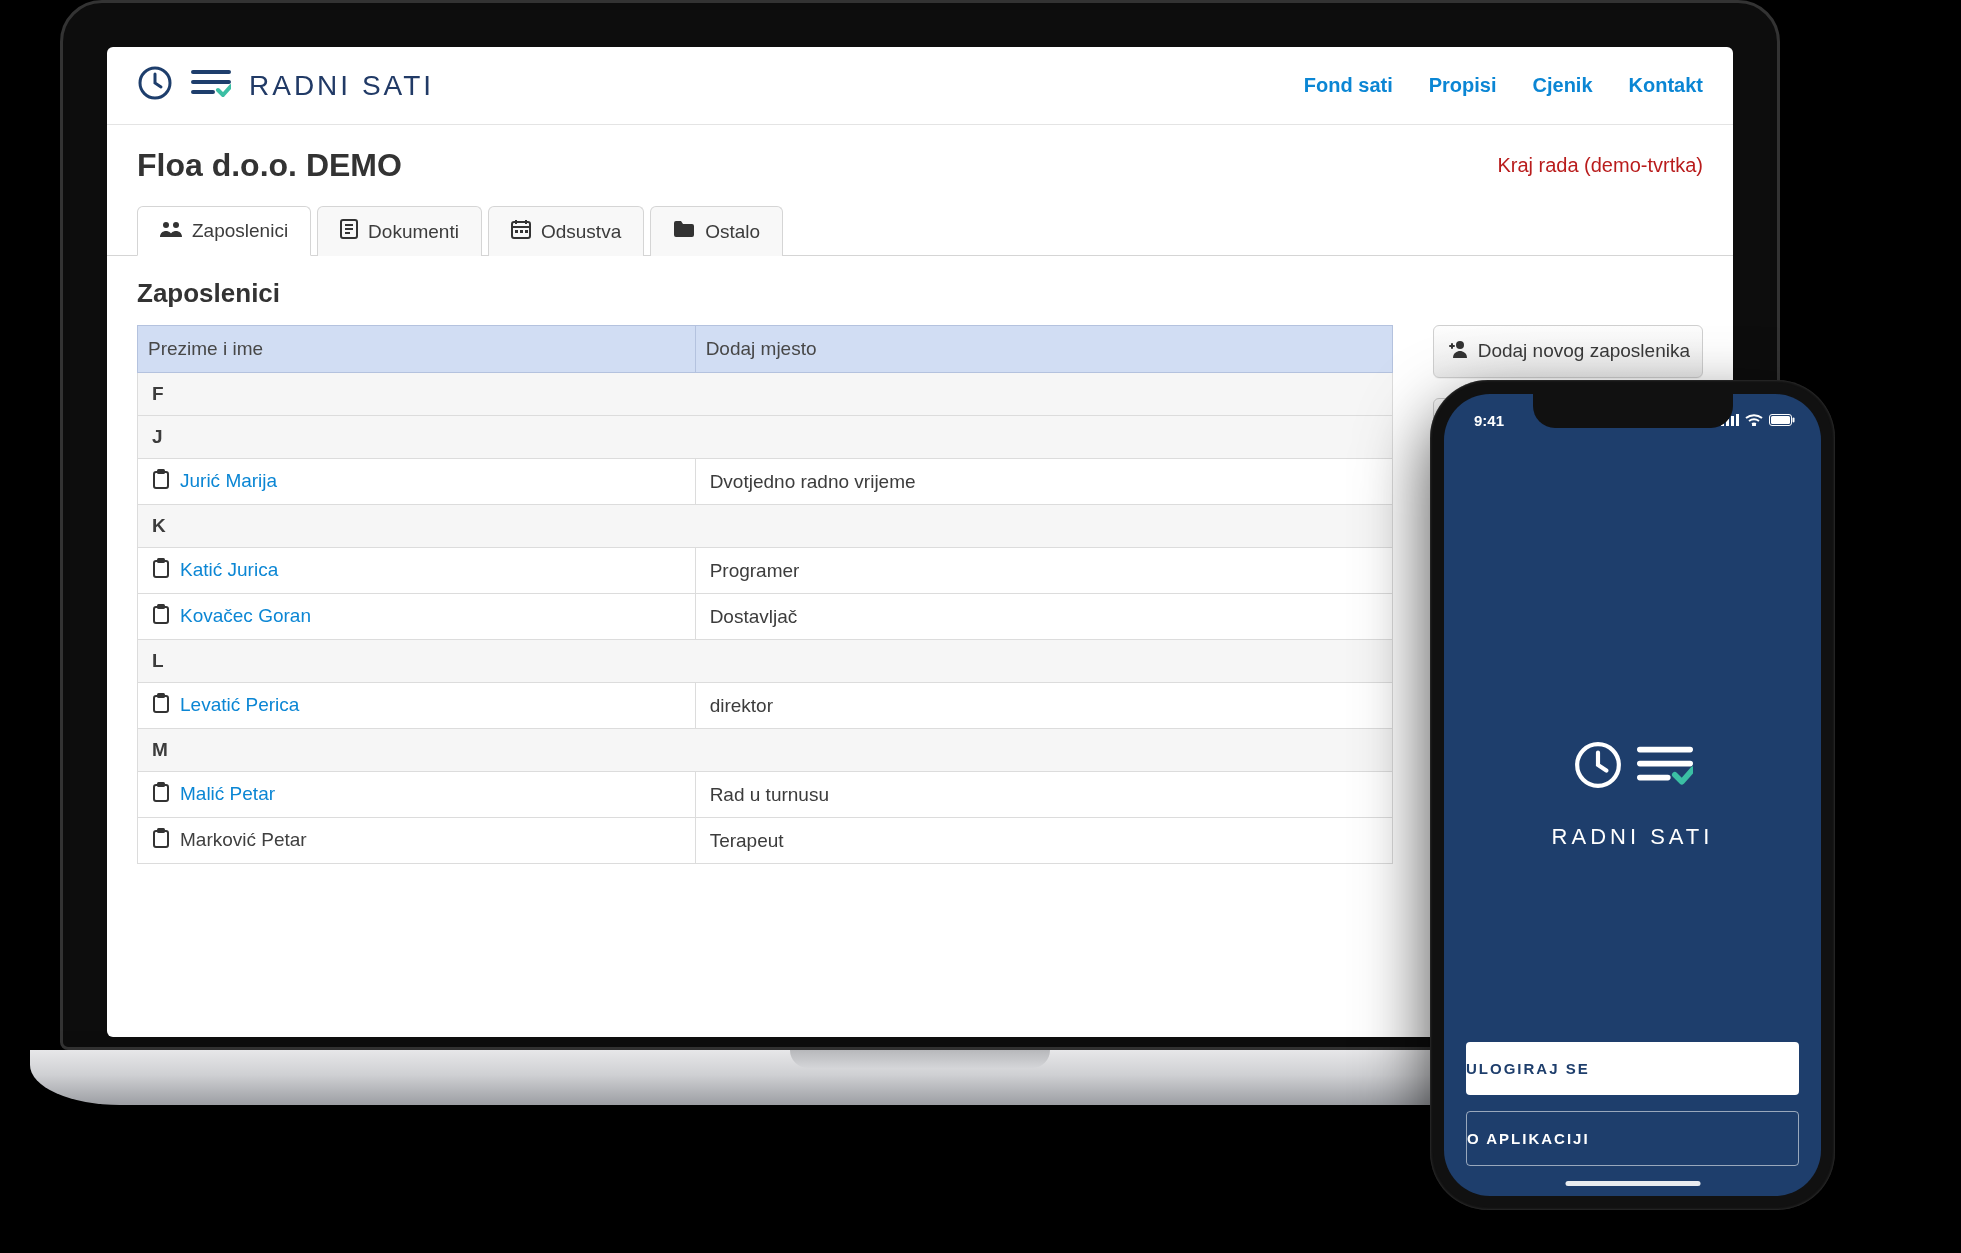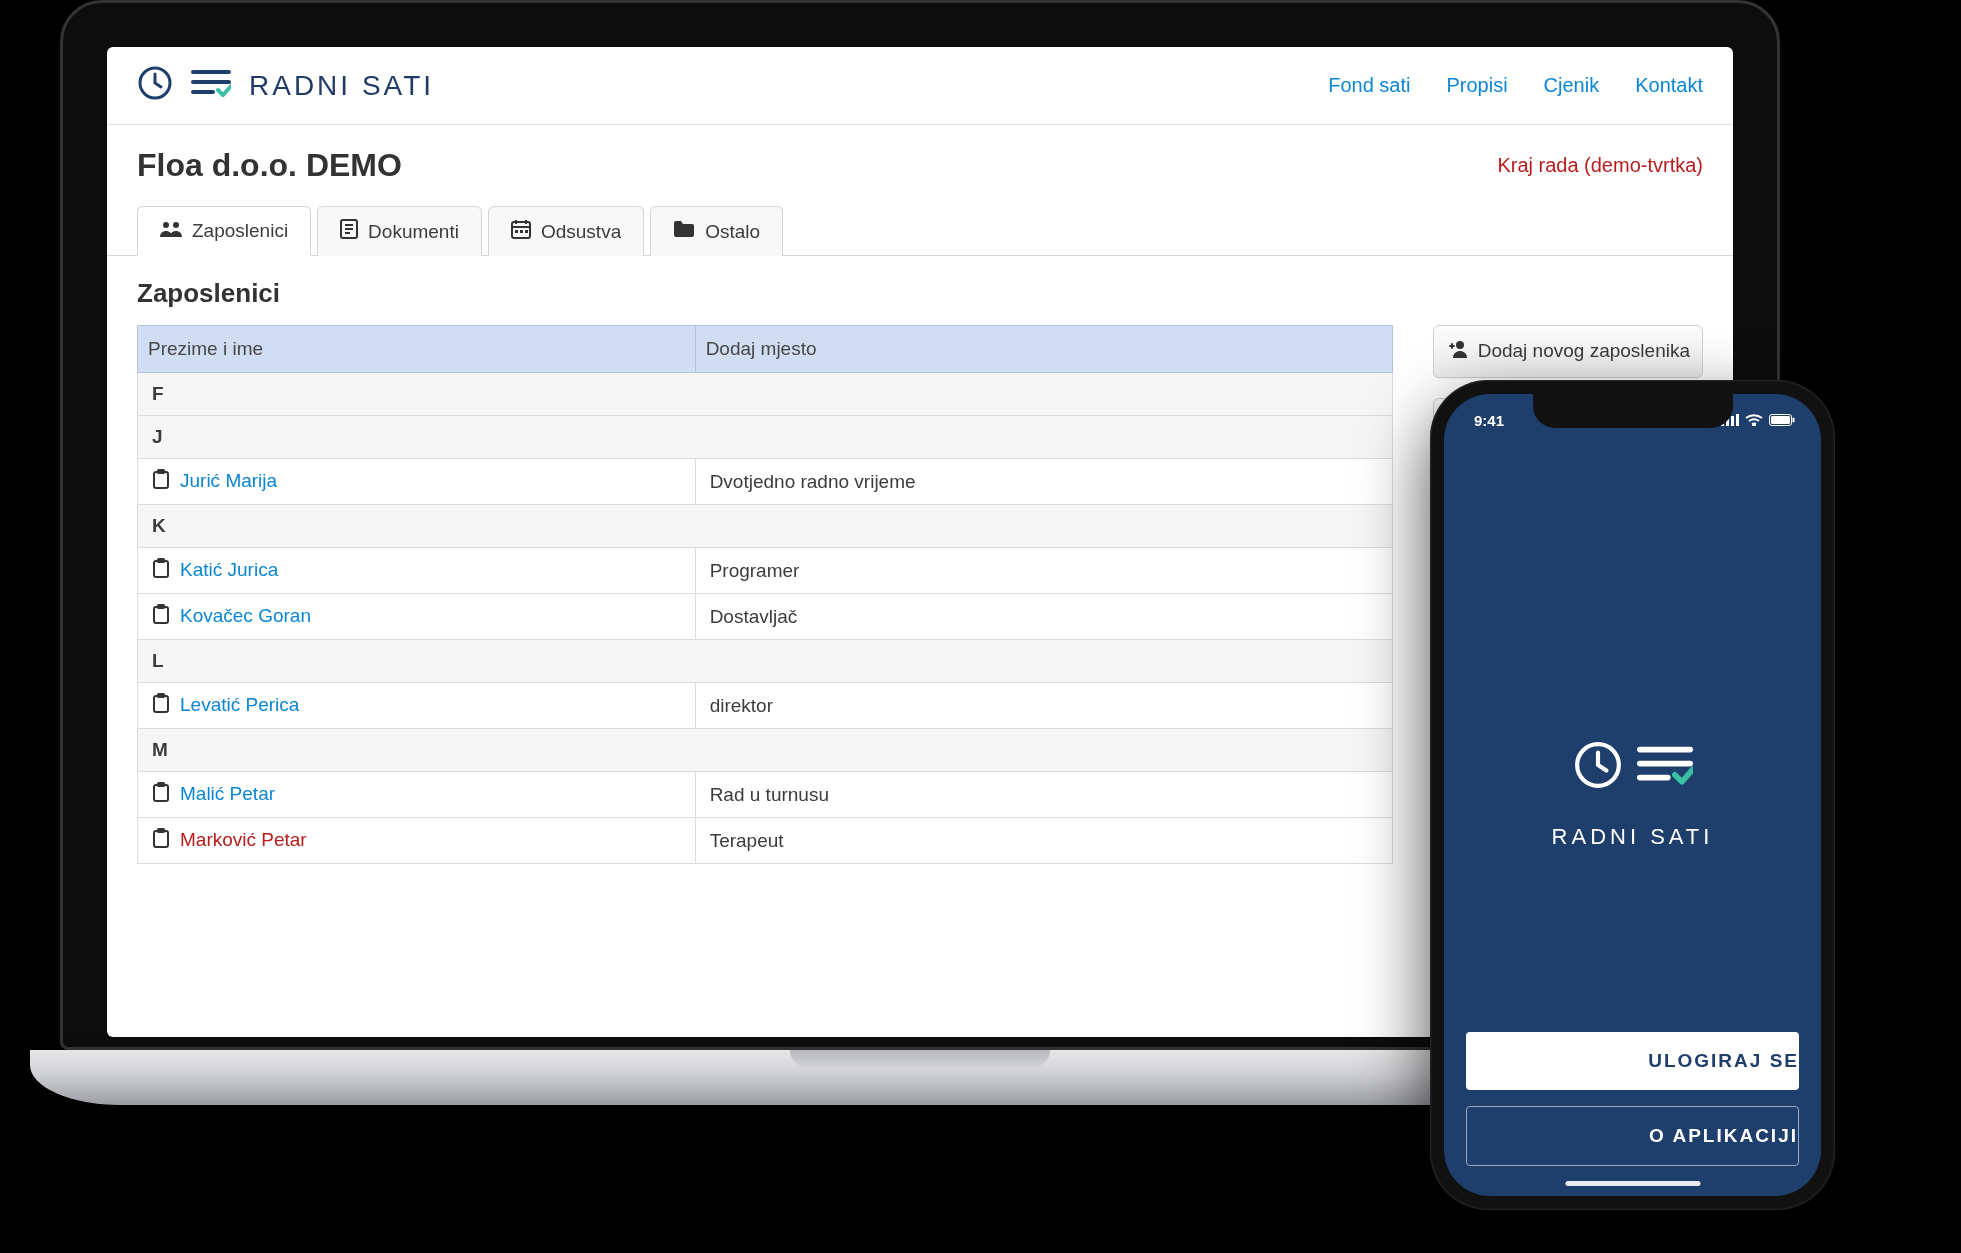--- a/index.html
+++ b/index.html
@@ -62,21 +62,21 @@
   border-bottom:1px solid #e4e4e4;
 }
 .brand { display:flex; align-items:center; gap:18px; }
 .brand-text {
   letter-spacing: 3px;
   font-size: 28px;
   color:#213a66;
   font-weight:500;
 }
 .topnav { display:flex; gap:36px; }
-.topnav a { color:#0b86d4; text-decoration:none; font-weight:400; }
+.topnav a { color:#0b86d4; text-decoration:none; font-weight:700; }
 
 .subbar {
   display:flex; justify-content:space-between; align-items:center;
   padding: 22px 30px;
 }
 .company-title { font-size: 32px; color:#333;text-align:right; }
 .end-link { color:#b91c1c; text-decoration:none; font-weight:500; font-size:20px; }
 
 .tabs {
   display:flex; gap:0; padding: 0 30px;
@@ -196,22 +196,22 @@
 }
 .phone-brand-text { letter-spacing:4px; font-size:22px; font-weight:500; }
 
 .phone-buttons {
   position:absolute; bottom:30px; left:0; right:0;
   padding: 0 22px;
   display:flex; flex-direction:column; gap:16px;
 }
 .phone-btn {
   width:100%; padding:18px 0;
-  text-align:right;
-  font-weight:700; letter-spacing:2px; font-size:19px;
+  text-align:left;
+  font-weight:700; letter-spacing:2px; font-size:15px;
   border-radius:4px;
   cursor:pointer;
   border:none;
 }
 .phone-btn.primary { background:#fff; color:#1e3e6c; }
 .phone-btn.secondary { background:transparent; color:#fff; border:1px solid rgba(255,255,255,.55); }
 .home-bar { position:absolute; bottom:10px; left:50%; transform:translateX(-50%); width:135px; height:5px; background:#fff; border-radius:3px; opacity:.9; }
 </style>
 </head>
 <body>
@@ -344,21 +344,21 @@
                     <td class="emp-name"><span class="clipboard ic"><svg width="18" height="20" viewBox="0 0 18 20" fill="#333">
                           <rect x="2" y="3" width="14" height="16" rx="2" fill="none" stroke="#333" stroke-width="2"></rect>
                           <rect x="5" y="0" width="8" height="5" rx="1.5"></rect>
                         </svg></span><a style="color:#0b86d4;text-decoration:none">Malić Petar</a></td>
                     <td>Rad u turnusu</td>
                   </tr>
                   <tr>
                     <td class="emp-name"><span class="clipboard ic"><svg width="18" height="20" viewBox="0 0 18 20" fill="#333">
                           <rect x="2" y="3" width="14" height="16" rx="2" fill="none" stroke="#333" stroke-width="2"></rect>
                           <rect x="5" y="0" width="8" height="5" rx="1.5"></rect>
-                        </svg></span><a style="color:#b91c1c;text-decoration:none">Marković Petar</a></td>
+                        </svg></span><a style="color:#404040;text-decoration:none">Marković Petar</a></td>
                     <td>Terapeut</td>
                   </tr>
                 </tbody>
             </table>
           </div>
 
           <div class="right-col">
             <button class="side-btn">
               <span class="ic"><svg width="22" height="18" viewBox="0 0 22 18" fill="#333">
                     <path d="M4 6h4M6 4v4" stroke="#333" stroke-width="2" stroke-linecap="round"></path>

